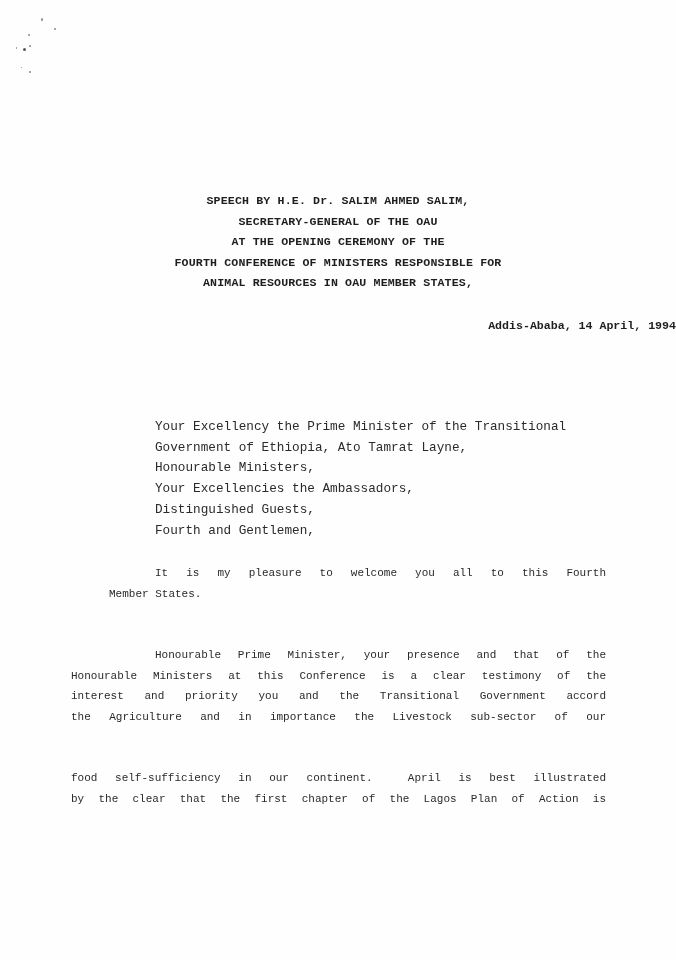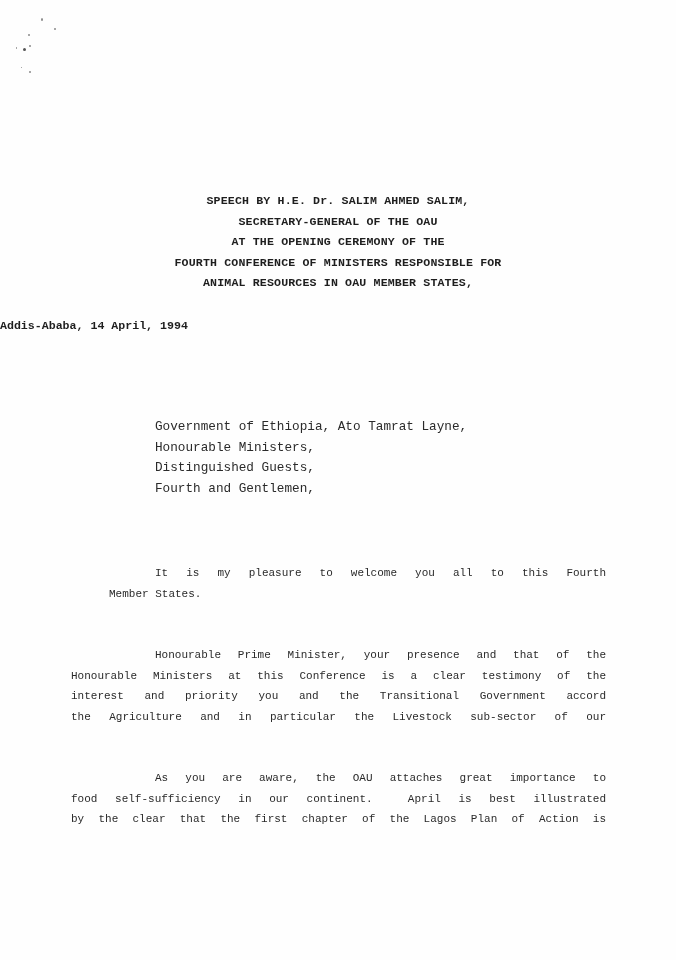--- a/index.html
+++ b/index.html
@@ -37,21 +37,21 @@
       line-height: 20.5px;
       letter-spacing: 0.15px;
       color: #1e1e1e;
     }
     .heading div { white-space: pre; }
     .dateline {
       position: absolute;
       left: 0;
       width: 676px;
       top: 316px;
-      text-align: left;
+      text-align: right;
       font-weight: bold;
       font-size: 11.6px;
       line-height: 20px;
       color: #1e1e1e;
     }
     .salutation {
       position: absolute;
       left: 155px;
       top: 417px;
       font-size: 12.7px;
@@ -101,37 +101,38 @@
     <div>SPEECH BY H.E. Dr. SALIM AHMED SALIM,</div>
     <div>SECRETARY-GENERAL OF THE OAU</div>
     <div>AT THE OPENING CEREMONY OF THE</div>
     <div>FOURTH CONFERENCE OF MINISTERS RESPONSIBLE FOR</div>
     <div>ANIMAL RESOURCES IN OAU MEMBER STATES,</div>
   </div>
 
   <div class="dateline">Addis-Ababa, 14 April, 1994</div>
 
   <div class="salutation">
+    <div>Your Excellency the Prime Minister of the Transitional</div>
     <div>Government of Ethiopia, Ato Tamrat Layne,</div>
     <div>Honourable Ministers,</div>
+    <div>Your Excellencies the Ambassadors,</div>
     <div>Distinguished Guests,</div>
     <div>Fourth and Gentlemen,</div>
   </div>
 
   <div class="para" id="p1">
     <div class="first">It is my pleasure to welcome you all to this Fourth</div>
     <div class="last">Member States.</div>
   </div>
 
   <div class="para" id="p2">
     <div class="first">Honourable Prime Minister, your presence and that of the</div>
     <div>Honourable Ministers at this Conference is a clear testimony of the</div>
     <div>interest and priority you and the Transitional Government accord</div>
-    <div>the Agriculture and in particular the Livestock sub-sector of our</div>
+    <div>the Agriculture and in importance the Livestock sub-sector of our</div>
   </div>
 
   <div class="para" id="p3">
-    <div class="first">As you are aware, the OAU attaches great importance to</div>
     <div>food self-sufficiency in our continent.  April is best illustrated</div>
     <div>by the clear that the first chapter of the Lagos Plan of Action is</div>
   </div>
 
 </div>
 
 </body></html>

